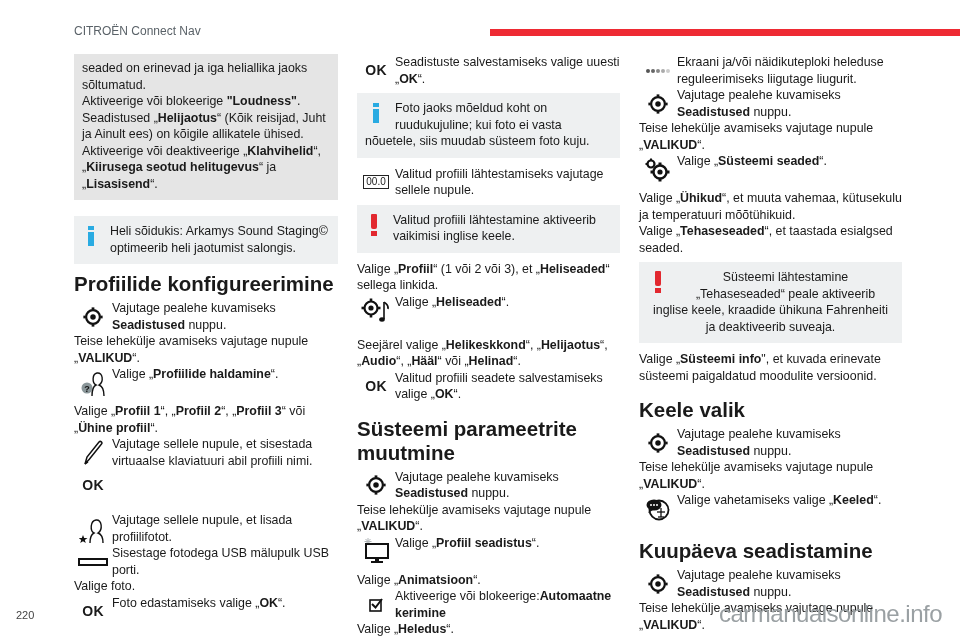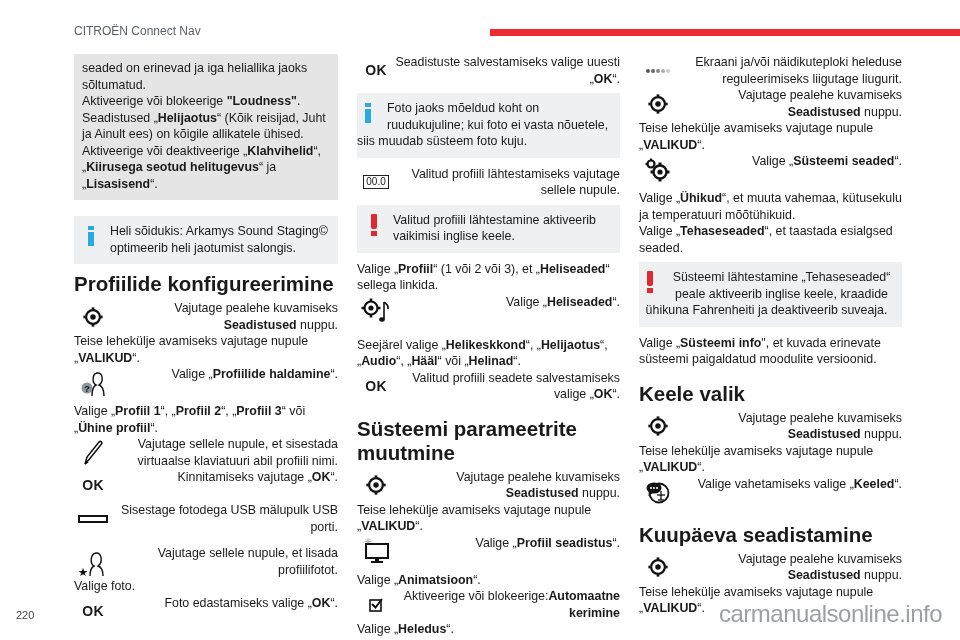--- a/index.html
+++ b/index.html
@@ -16,26 +16,26 @@
 
   .box { background: #e5e5e5; padding: 6px 8px 8px 8px; margin-bottom: 16px; }
   .p { margin: 0; }
   b { font-weight: bold; }
 
   .h2 { font-size: 20.5px; font-weight: bold; line-height: 24px; color: #1a1a1a; margin: 14px 0 4px 0; }
   .h2.first { margin-top: 2px; }
 
   .row { display: flex; align-items: flex-start; }
   .row .ic { width: 38px; flex: 0 0 38px; display: flex; align-items: center; justify-content: center; min-height: 33px; }
-  .row .tx { flex: 1; text-align: right; }
+  .row .tx { flex: 1; }
 
   .note { display: flex; align-items: flex-start; background: #eef0f1; padding: 7px 8px 8px 6px; margin: 6px 0 8px 0; }
   .note .mark { width: 30px; flex: 0 0 30px; height: 24px; position: relative; }
   .note .tx { flex: 1; }
-  .note.wrap { display: block; padding: 7px 8px 8px 0; }
+  .note.wrap { display: block; padding: 7px 8px 8px 8px; }
   .note.wrap .mark { float: left; }
 
   .info-mark { position: absolute; left: 8px; top: 3px; width: 6px; height: 20px; }
   .info-mark::before { content: ""; position: absolute; left: 0; top: 0; width: 6px; height: 4px; background: #29abe2; }
   .info-mark::after { content: ""; position: absolute; left: 0; top: 6px; width: 6px; height: 14px; background: #29abe2; }
 
   .warn-mark { position: absolute; left: 8px; top: 2px; width: 6px; height: 22px; }
   .warn-mark::before { content: ""; position: absolute; left: 0; top: 0; width: 6px; height: 15px; background: #e2282f; border-radius: 1px 1px 2px 2px; }
   .warn-mark::after { content: ""; position: absolute; left: 0; top: 17px; width: 6px; height: 5px; background: #e2282f; }
 
@@ -108,37 +108,36 @@
           <path d="M4 25 L6 18 L18 3 C19.5 1.5 22 3.5 20.5 5 L8.5 20 Z" fill="none" stroke="#111" stroke-width="1.5"></path>
           <line x1="4" y1="25" x2="7" y2="23" stroke="#111" stroke-width="1.5"></line>
         </svg>
     </div>
     <div class="tx">Vajutage sellele nupule, et sisestada virtuaalse klaviatuuri abil profiili nimi.</div>
   </div>
   <div class="row">
     <div class="ic">
         <span class="ok">OK</span>
       </div>
-    <div class="tx"><span>Kinnitamiseks vajutage „</span><b>OK</b><span>“.</span></div>
-  </div>
-
-  <div class="row">
-    <div class="ic">
-        <span class="usb"></span>
-      </div>
-    <div class="tx">Sisestage fotodega USB mälupulk USB porti.</div>
-  </div>
+  </div>
+
   <div class="row mt6">
     <div class="ic">
       <svg width="28" height="30" viewBox="0 0 28 30">
           <path d="M4 21 L5.2 24 L8.5 24 L5.8 26 L6.8 29 L4 27.2 L1.2 29 L2.2 26 L-0.5 24 L2.8 24 Z" fill="#111"></path>
           <path d="M11 29 C11 22 13 20 15 19 C11 17 11 7 17 6 C23 5 24 16 19 19 C22 20 24 23 24 29" fill="none" stroke="#111" stroke-width="1.4"></path>
         </svg>
     </div>
     <div class="tx">Vajutage sellele nupule, et lisada profiilifotot.</div>
+  </div>
+  <div class="row">
+    <div class="ic">
+        <span class="usb"></span>
+      </div>
+    <div class="tx">Sisestage fotodega USB mälupulk USB porti.</div>
   </div>
   <p class="p">Valige foto.</p>
   <div class="row">
     <div class="ic">
         <span class="ok">OK</span>
       </div>
     <div class="tx"><span>Foto edastamiseks valige „</span><b>OK</b><span>“.</span></div>
   </div>
 </div>
 

